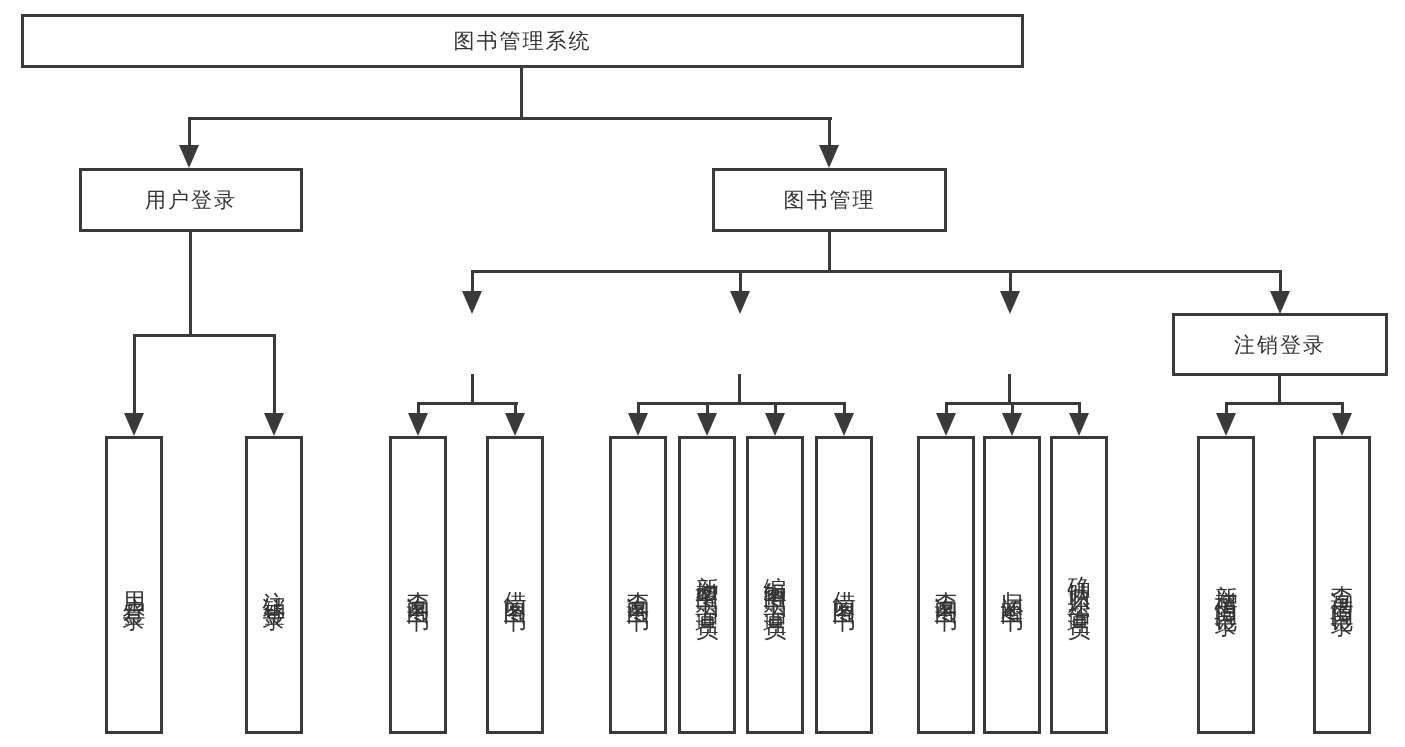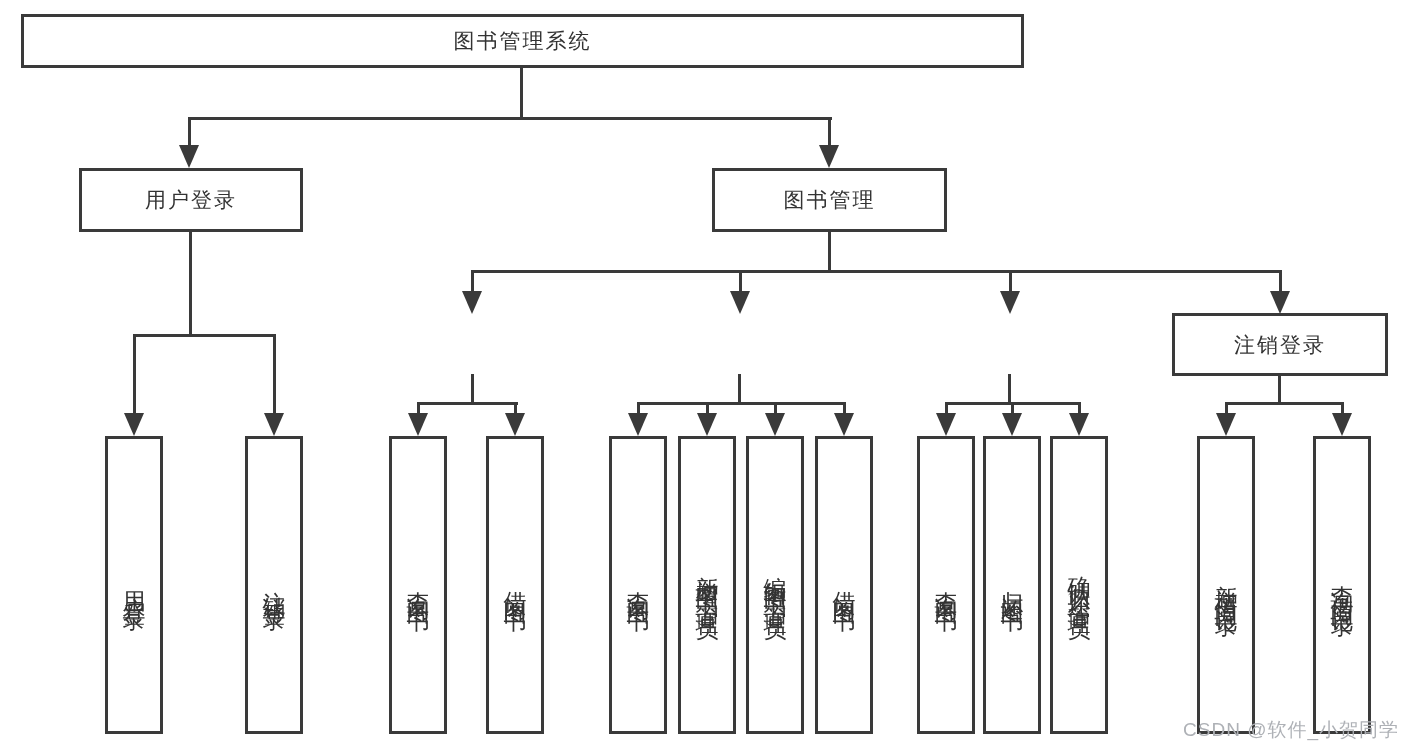--- a/index.html
+++ b/index.html
@@ -146,15 +146,14 @@
     <span class="lbl">确认归还（管理员）</span>
   </div>
 
   <div class="box leaf" style="left:1197px;top:436px;width:58px;height:298px">
     <span class="lbl">新增借阅记录</span>
   </div>
   <div class="box leaf" style="left:1313px;top:436px;width:58px;height:298px">
     <span class="lbl">查询借阅记录</span>
   </div>
 
-  <div class="wm">CSDN @软件_小贺同学</div>
 
 </div>
 
 </body></html>

